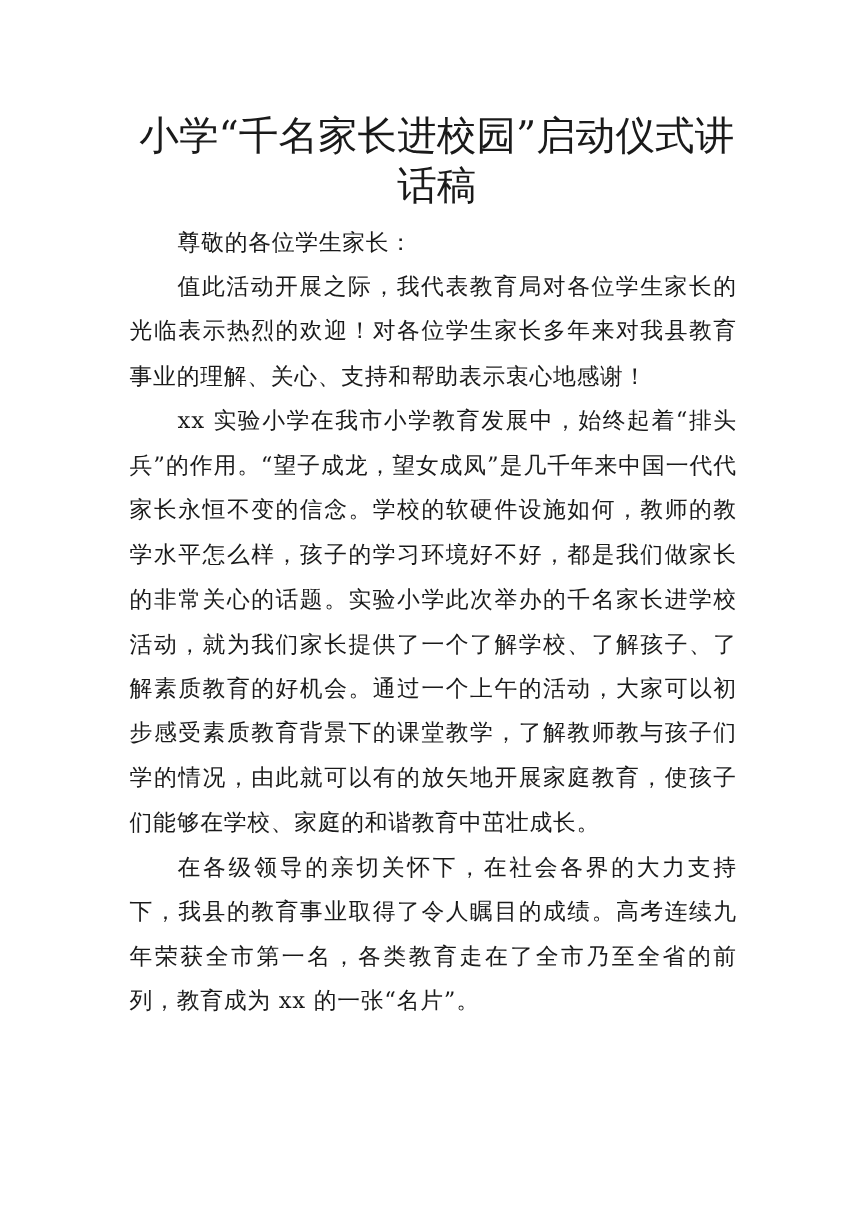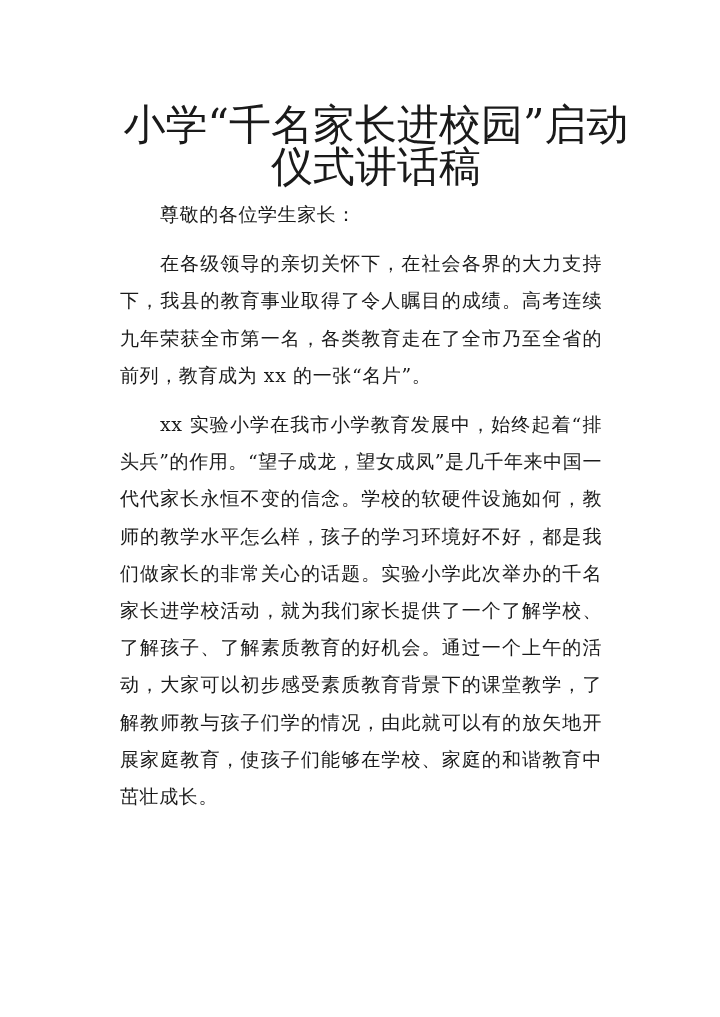--- a/index.html
+++ b/index.html
@@ -1,28 +1,29 @@
 <!DOCTYPE html>
 <html><head>
 <meta charset="utf-8">
 <style>
   html, body { margin: 0; padding: 0; background: #ffffff; }
   body { width: 720px; height: 1017px; position: relative; overflow: hidden;
          font-family: "DejaVu Serif", "Liberation Serif", serif; color: #1a1a1a; }
   .page { position: absolute; left: 0; top: 0; width: 720px; height: 1017px; background: #fff; }
   .title { position: absolute; left: 100px; width: 520px; top: 88px;
-           text-align: center; font-size: 42px; line-height: 42px; font-weight: normal;
-           letter-spacing: 0px; margin: 16px; }
+           text-align: center; font-size: 33px; line-height: 42px; font-weight: normal;
+           letter-spacing: 0px; margin: 4px; }
   .body { position: absolute; left: 108px; width: 506px; top: 184px; }
-  .para { margin: 12px; font-size: 19px; line-height: 37.2px; text-indent: 40px;
+  .para { margin: 0; font-size: 19px; line-height: 37.2px; text-indent: 40px;
           text-align: justify; text-align-last: left; letter-spacing: 0.6px; }
 </style>
 </head>
 <body>
 
 <div class="page">
   <h1 class="title">小学“千名家长进校园”启动仪式讲话稿</h1>
   <div class="body">
     <p class="para">尊敬的各位学生家长：</p>
+    <p class="para">值此活动开展之际，我代表教育局对各位学生家长的光临表示热烈的欢迎！对各位学生家长多年来对我县教育事业的理解、关心、支持和帮助表示衷心地感谢！</p>
+    <p class="para">xx 实验小学在我市小学教育发展中，始终起着“排头兵”的作用。“望子成龙，望女成凤”是几千年来中国一代代家长永恒不变的信念。学校的软硬件设施如何，教师的教学水平怎么样，孩子的学习环境好不好，都是我们做家长的非常关心的话题。实验小学此次举办的千名家长进学校活动，就为我们家长提供了一个了解学校、了解孩子、了解素质教育的好机会。通过一个上午的活动，大家可以初步感受素质教育背景下的课堂教学，了解教师教与孩子们学的情况，由此就可以有的放矢地开展家庭教育，使孩子们能够在学校、家庭的和谐教育中茁壮成长。</p>
     <p class="para">在各级领导的亲切关怀下，在社会各界的大力支持下，我县的教育事业取得了令人瞩目的成绩。高考连续九年荣获全市第一名，各类教育走在了全市乃至全省的前列，教育成为 xx 的一张“名片”。</p>
-    <p class="para">xx 实验小学在我市小学教育发展中，始终起着“排头兵”的作用。“望子成龙，望女成凤”是几千年来中国一代代家长永恒不变的信念。学校的软硬件设施如何，教师的教学水平怎么样，孩子的学习环境好不好，都是我们做家长的非常关心的话题。实验小学此次举办的千名家长进学校活动，就为我们家长提供了一个了解学校、了解孩子、了解素质教育的好机会。通过一个上午的活动，大家可以初步感受素质教育背景下的课堂教学，了解教师教与孩子们学的情况，由此就可以有的放矢地开展家庭教育，使孩子们能够在学校、家庭的和谐教育中茁壮成长。</p>
   </div>
 </div>
 
 </body></html>

